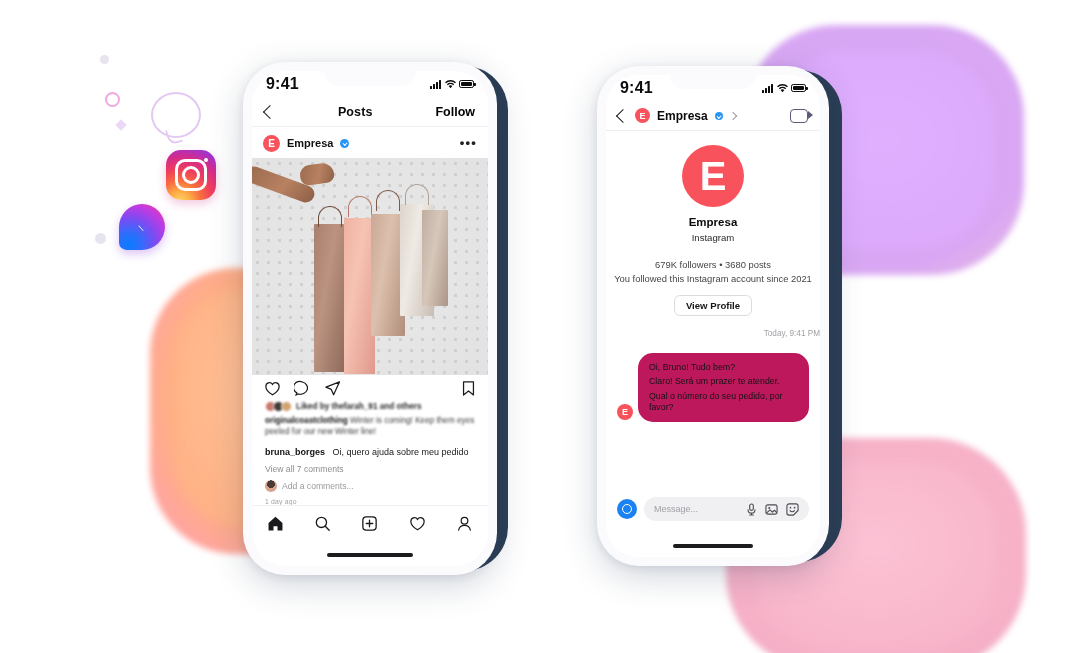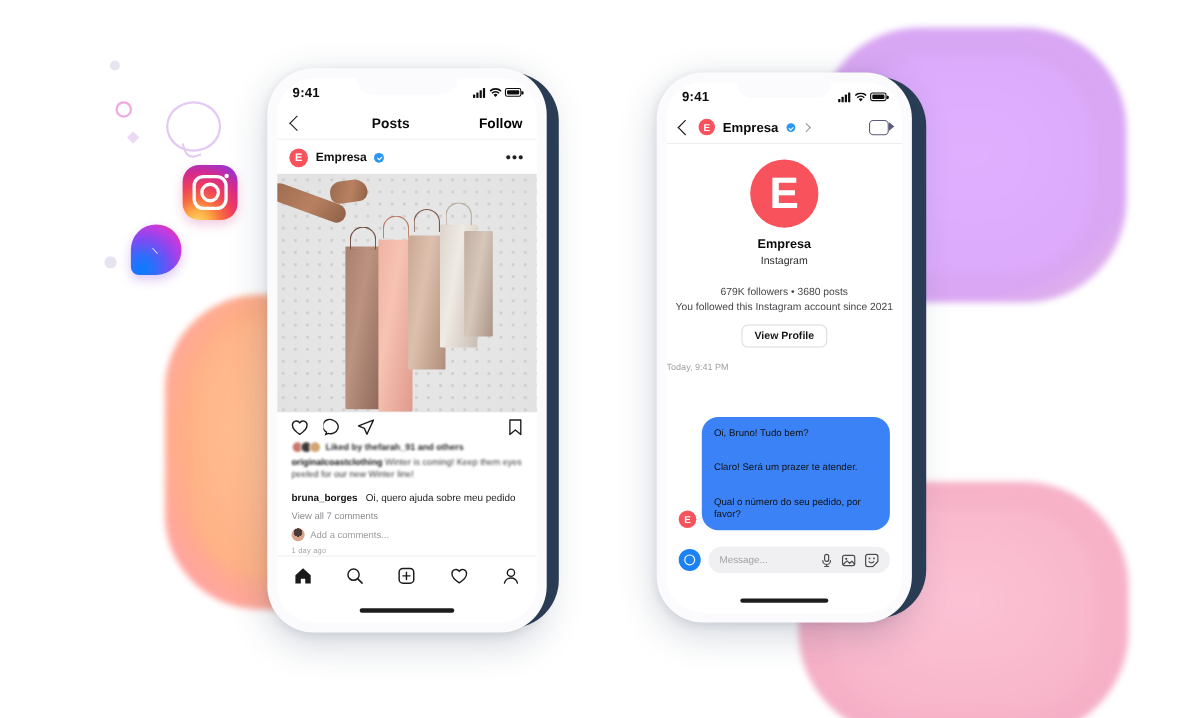--- a/index.html
+++ b/index.html
@@ -111,21 +111,21 @@
   .home-indicator{
     position:absolute;left:50%;transform:translateX(-50%);
     height:4px;border-radius:3px;background:#1c1c1e;z-index:7;
   }
 
   
   .statusbar{
     position:absolute;left:0;right:0;top:0;height:26px;display:flex;align-items:center;
     justify-content:space-between;padding:0 14px;box-sizing:border-box;z-index:5;
   }
-  .sb-time{font-size:12px;font-weight:600;color:#0c0c0e;letter-spacing:.2px;}
+  .sb-time{font-size:16px;font-weight:600;color:#0c0c0e;letter-spacing:.2px;}
   .sb-right{display:flex;align-items:center;gap:3.5px;}
   .bars{display:flex;align-items:flex-end;gap:1.1px;height:9px;}
   .bars i{display:block;width:2px;background:#0c0c0e;border-radius:.5px;}
   .bars i:nth-child(1){height:3px;}
   .bars i:nth-child(2){height:4.8px;}
   .bars i:nth-child(3){height:6.6px;}
   .bars i:nth-child(4){height:8.6px;}
   .battery{width:15px;height:8px;border:1px solid #0c0c0e;border-radius:2.2px;position:relative;box-sizing:border-box;}
   .battery:after{content:"";position:absolute;right:-2.6px;top:2px;width:1.6px;height:3.4px;background:#0c0c0e;border-radius:0 1px 1px 0;}
   .battery i{position:absolute;left:1px;top:1px;bottom:1px;width:11px;background:#0c0c0e;border-radius:1px;}
@@ -222,34 +222,34 @@
     display:flex;align-items:center;justify-content:center;font-size:40px;font-weight:700;line-height:1;
   }
   .ms-name-big{margin-top:9px;font-size:11.5px;font-weight:700;color:#0b0b0c;}
   .ms-platform{margin-top:4px;font-size:9.6px;color:#2b2b2e;}
   .ms-stats{margin-top:16px;font-size:9.4px;color:#46464a;}
   .ms-since{margin-top:3px;font-size:9.4px;color:#46464a;}
   .view-profile{
     margin:11px auto 0;display:inline-block;padding:4px 11px;border:1px solid #dcdce0;border-radius:6px;
     font-size:9.6px;font-weight:700;color:#16161a;background:#fff;
   }
-  .ms-daystamp{margin-top:13px;text-align:left;font-size:8.2px;color:#a0a0a6;}
+  .ms-daystamp{margin-top:13px;text-align:right;font-size:8.2px;color:#a0a0a6;}
   .ms-sysmsg{
     margin:10px auto 0;width:215px;text-align:center;font-size:8.4px;color:#7c7c84;line-height:1.42;
   }
   .ms-sysmsg a{color:#2a6cd6;font-weight:700;text-decoration:none;}
 
   .ms-thread{margin-top:15px;padding:0 11px;display:flex;align-items:flex-end;gap:5px;}
   .thread-avatar{
     width:16px;height:16px;border-radius:50%;background:#f8525c;color:#fff;font-size:9px;font-weight:700;
     display:flex;align-items:center;justify-content:center;flex:0 0 auto;margin-bottom:2px;
   }
   .bubble{
-    background:#3b82f6;border-radius:15px;padding:9px 11px;max-width:165px;
-    display:flex;flex-direction:column;gap:20px;margin-top:26px;
+    background:#be185d;border-radius:15px;padding:9px 11px;max-width:165px;
+    display:flex;flex-direction:column;gap:3px;
   }
   .bubble p{margin:0;font-size:8.8px;color:#121214;line-height:1.28;}
 
   .ms-inputbar{
     position:absolute;left:0;right:0;bottom:26px;height:44px;display:flex;align-items:center;
     gap:7px;padding:0 11px;box-sizing:border-box;background:#fff;
   }
   .cam-btn{
     width:20px;height:20px;border-radius:50%;background:#1b82f3;flex:0 0 auto;position:relative;
   }

